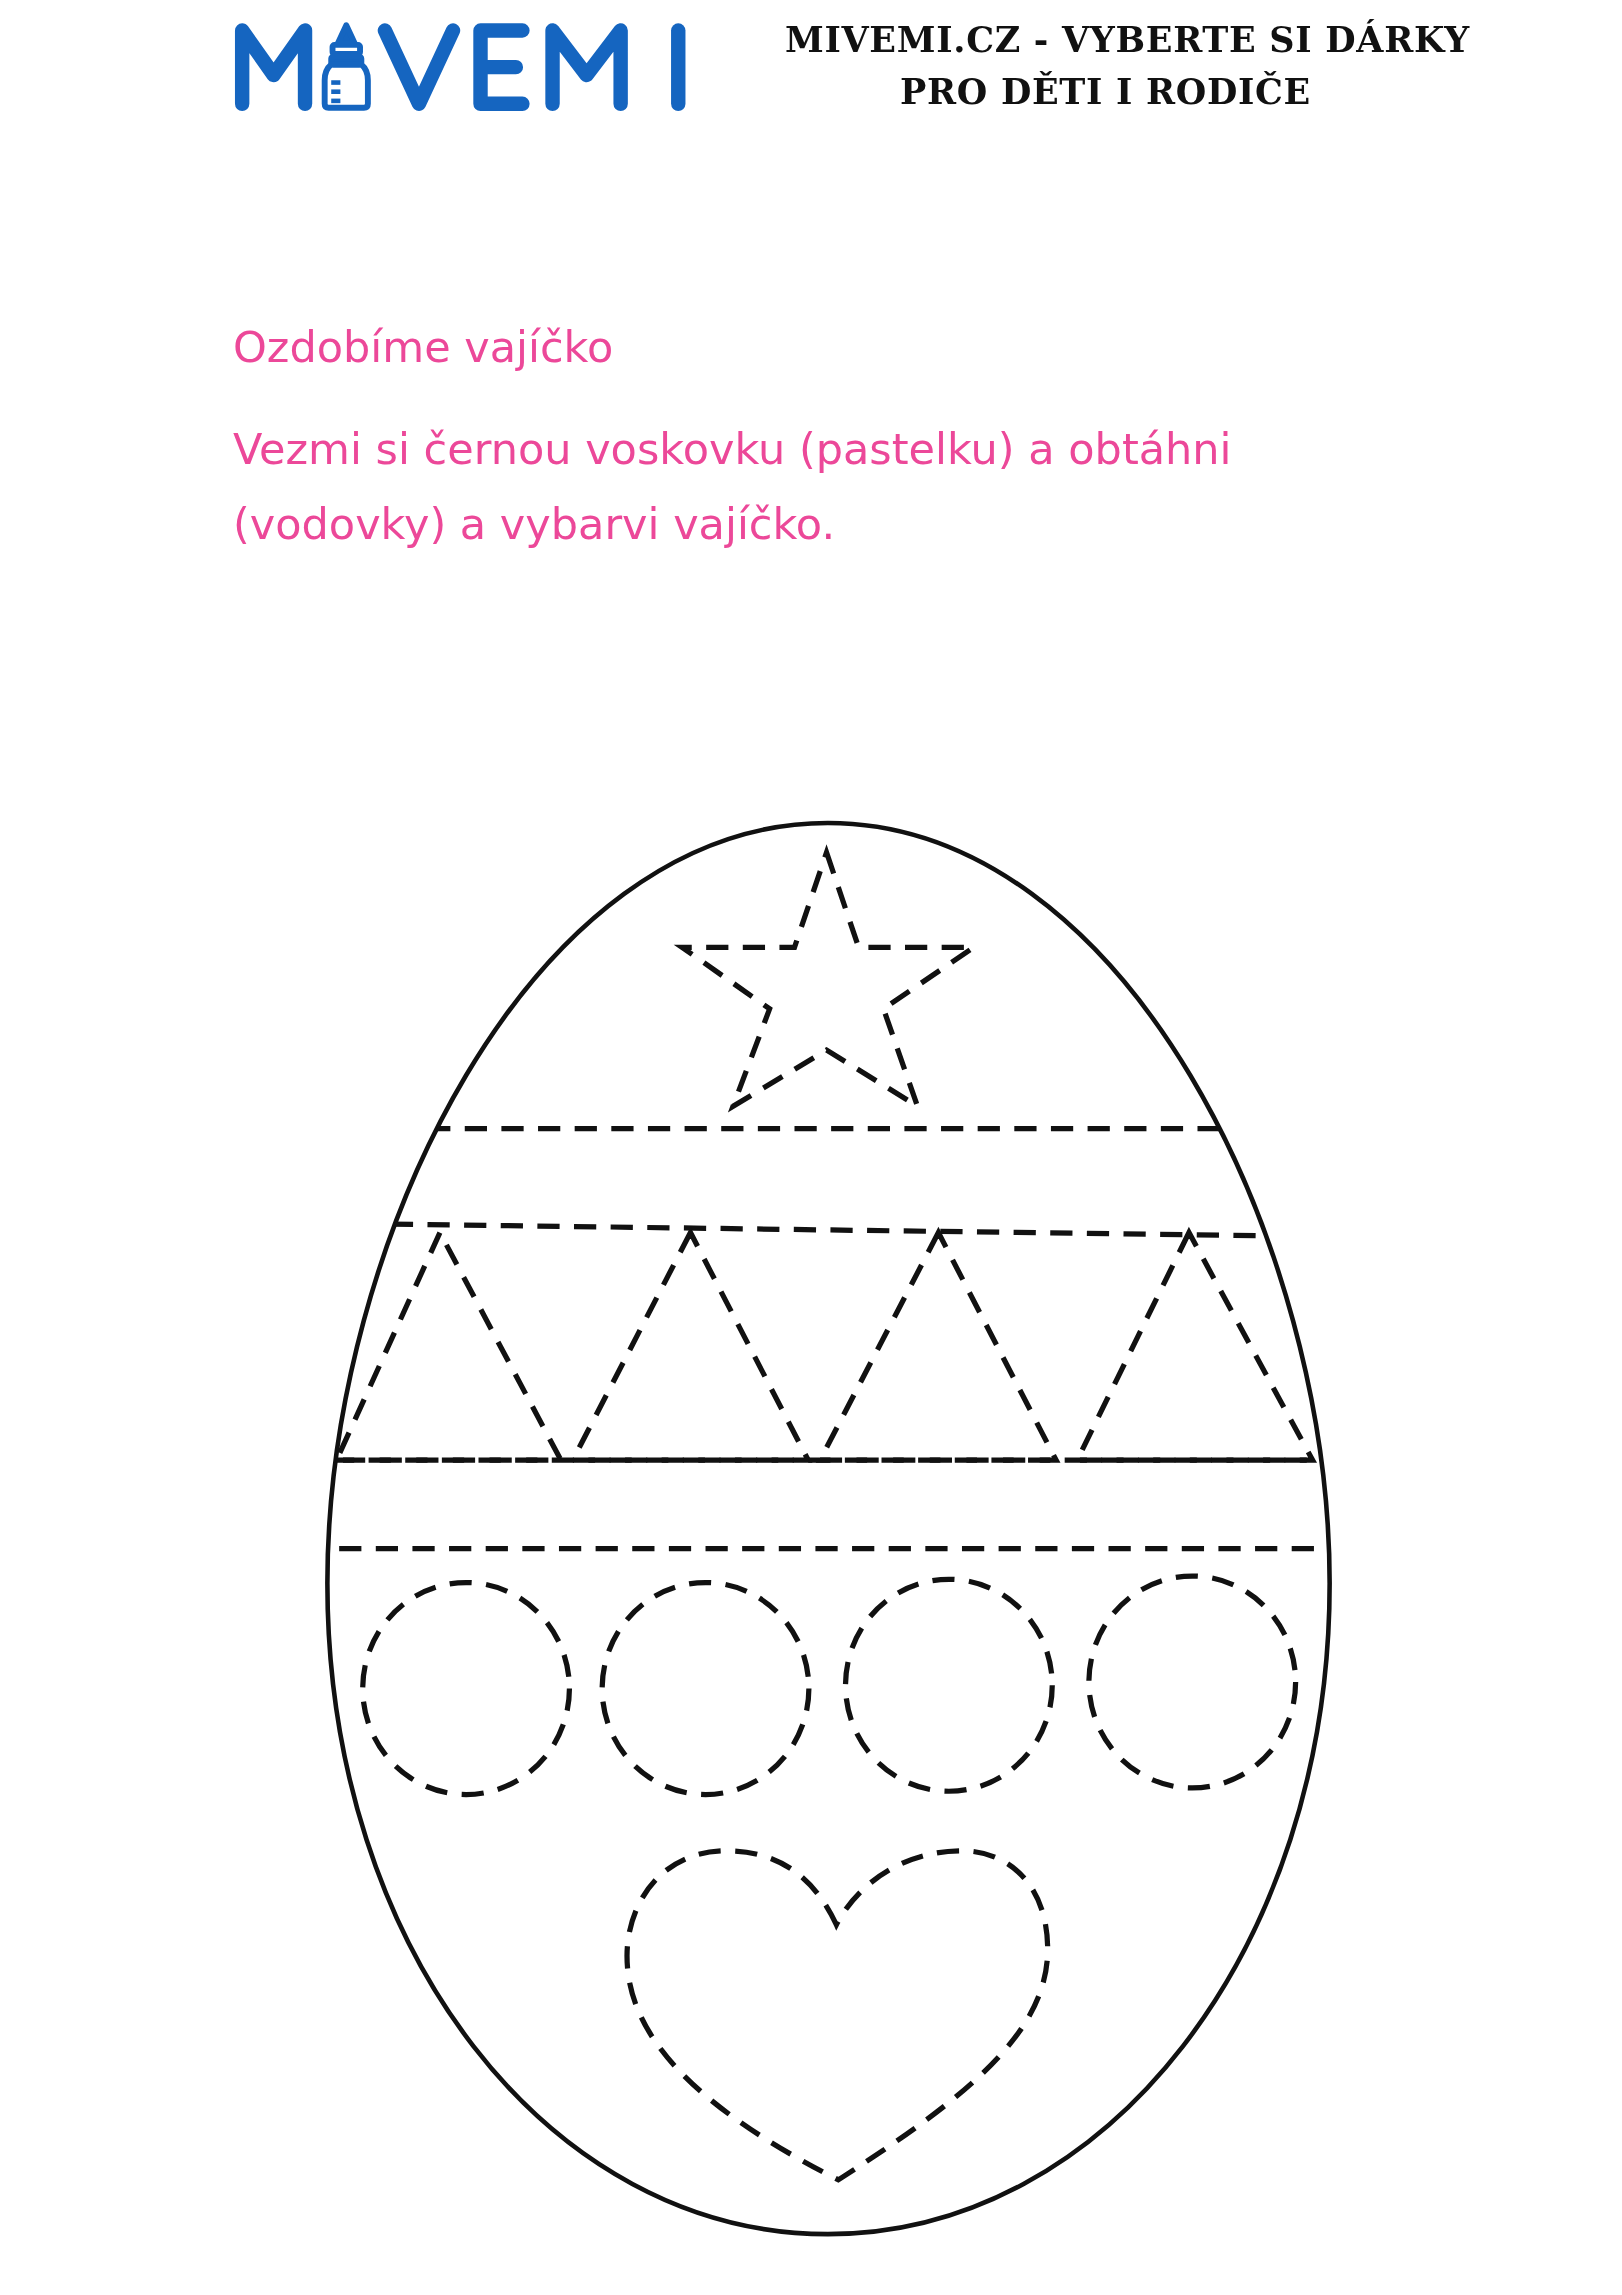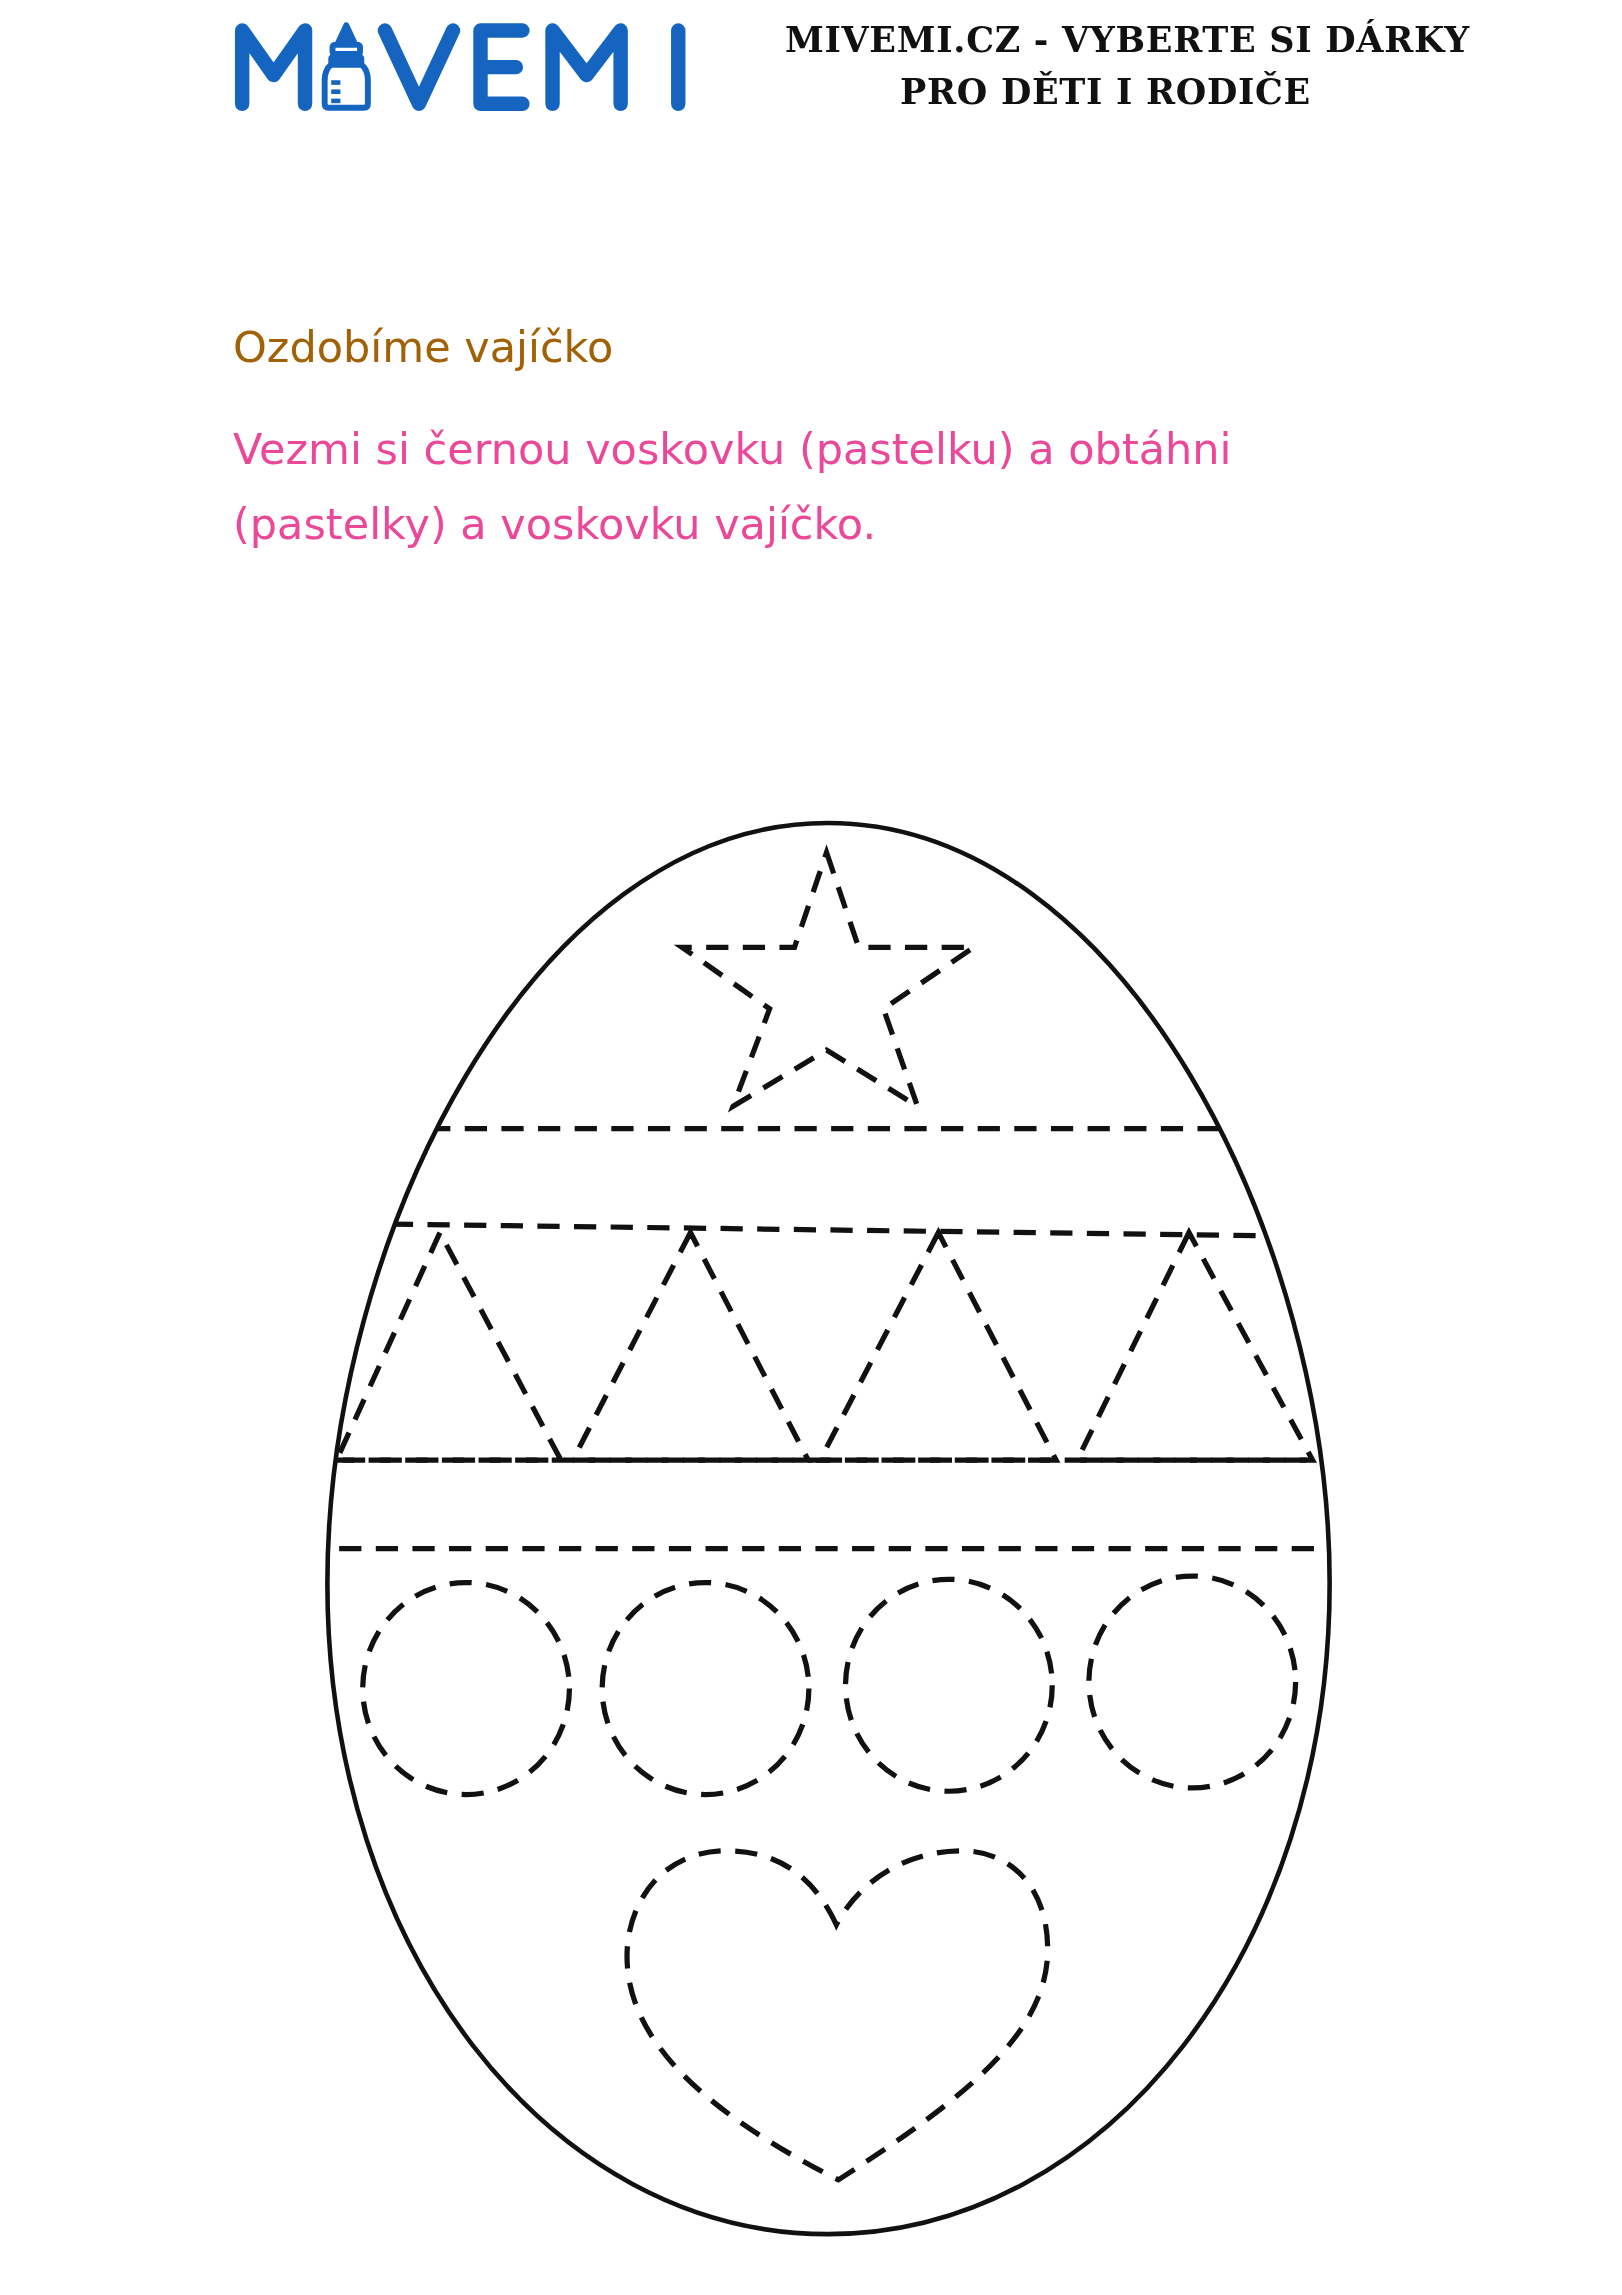--- a/index.html
+++ b/index.html
@@ -6,21 +6,21 @@
   body { width: 1623px; height: 2295px; position: relative; overflow: hidden; }
   .logo { position: absolute; left: 233px; top: 19.6px; width: 478px; height: 93px; }
   .header-tag {
     position: absolute; left: 785px; top: 14.4px; width: 641px;
     text-align: center; font-family: "DejaVu Serif", serif; font-weight: bold;
     font-size: 35px; line-height: 52px; color: #111111; letter-spacing: 0.7px;
   }
   .header-tag div { white-space: nowrap; }
   .title {
     position: absolute; left: 233px; top: 322px;
-    font-family: "DejaVu Sans", sans-serif; font-size: 43px; color: #a16207;
+    font-family: "DejaVu Sans", sans-serif; font-size: 43px; color: #ec4899;
     white-space: nowrap;
   }
   .instructions {
     position: absolute; left: 233px; top: 412px; width: 1178px;
     font-family: "DejaVu Sans", sans-serif; font-size: 43px; line-height: 75px; color: #ec4899;
   }
   .instructions div { white-space: nowrap; }
   .egg { position: absolute; left: 0; top: 0; width: 1623px; height: 2295px; }
 </style>
 </head>
@@ -55,21 +55,21 @@
 
 <div class="header-tag">
   <div>MIVEMI.CZ - VYBERTE SI DÁRKY</div>
   <div>PRO DĚTI I RODIČE</div>
 </div>
 
 <div class="title">Ozdobíme vajíčko</div>
 
 <div class="instructions">
   <div>Vezmi si černou voskovku (pastelku) a obtáhni</div>
-  <div>(pastelky) a voskovku vajíčko.</div>
+  <div>(vodovky) a vybarvi vajíčko.</div>
 </div>
 
 <svg class="egg" viewBox="0 0 2480 3508">
   <defs>
     <clipPath id="eggClip">
       <path d="M1265 1258 C 1720 1258, 2032 1900, 2032 2420 C 2032 2980, 1690 3415, 1265 3415 C 840 3415, 500 2980, 500 2420 C 500 1900, 810 1258, 1265 1258 Z"></path>
     </clipPath>
   </defs>
 
   <path d="M1265 1258 C 1720 1258, 2032 1900, 2032 2420 C 2032 2980, 1690 3415, 1265 3415 C 840 3415, 500 2980, 500 2420 C 500 1900, 810 1258, 1265 1258 Z" fill="none" stroke="#111" stroke-width="7"></path>

